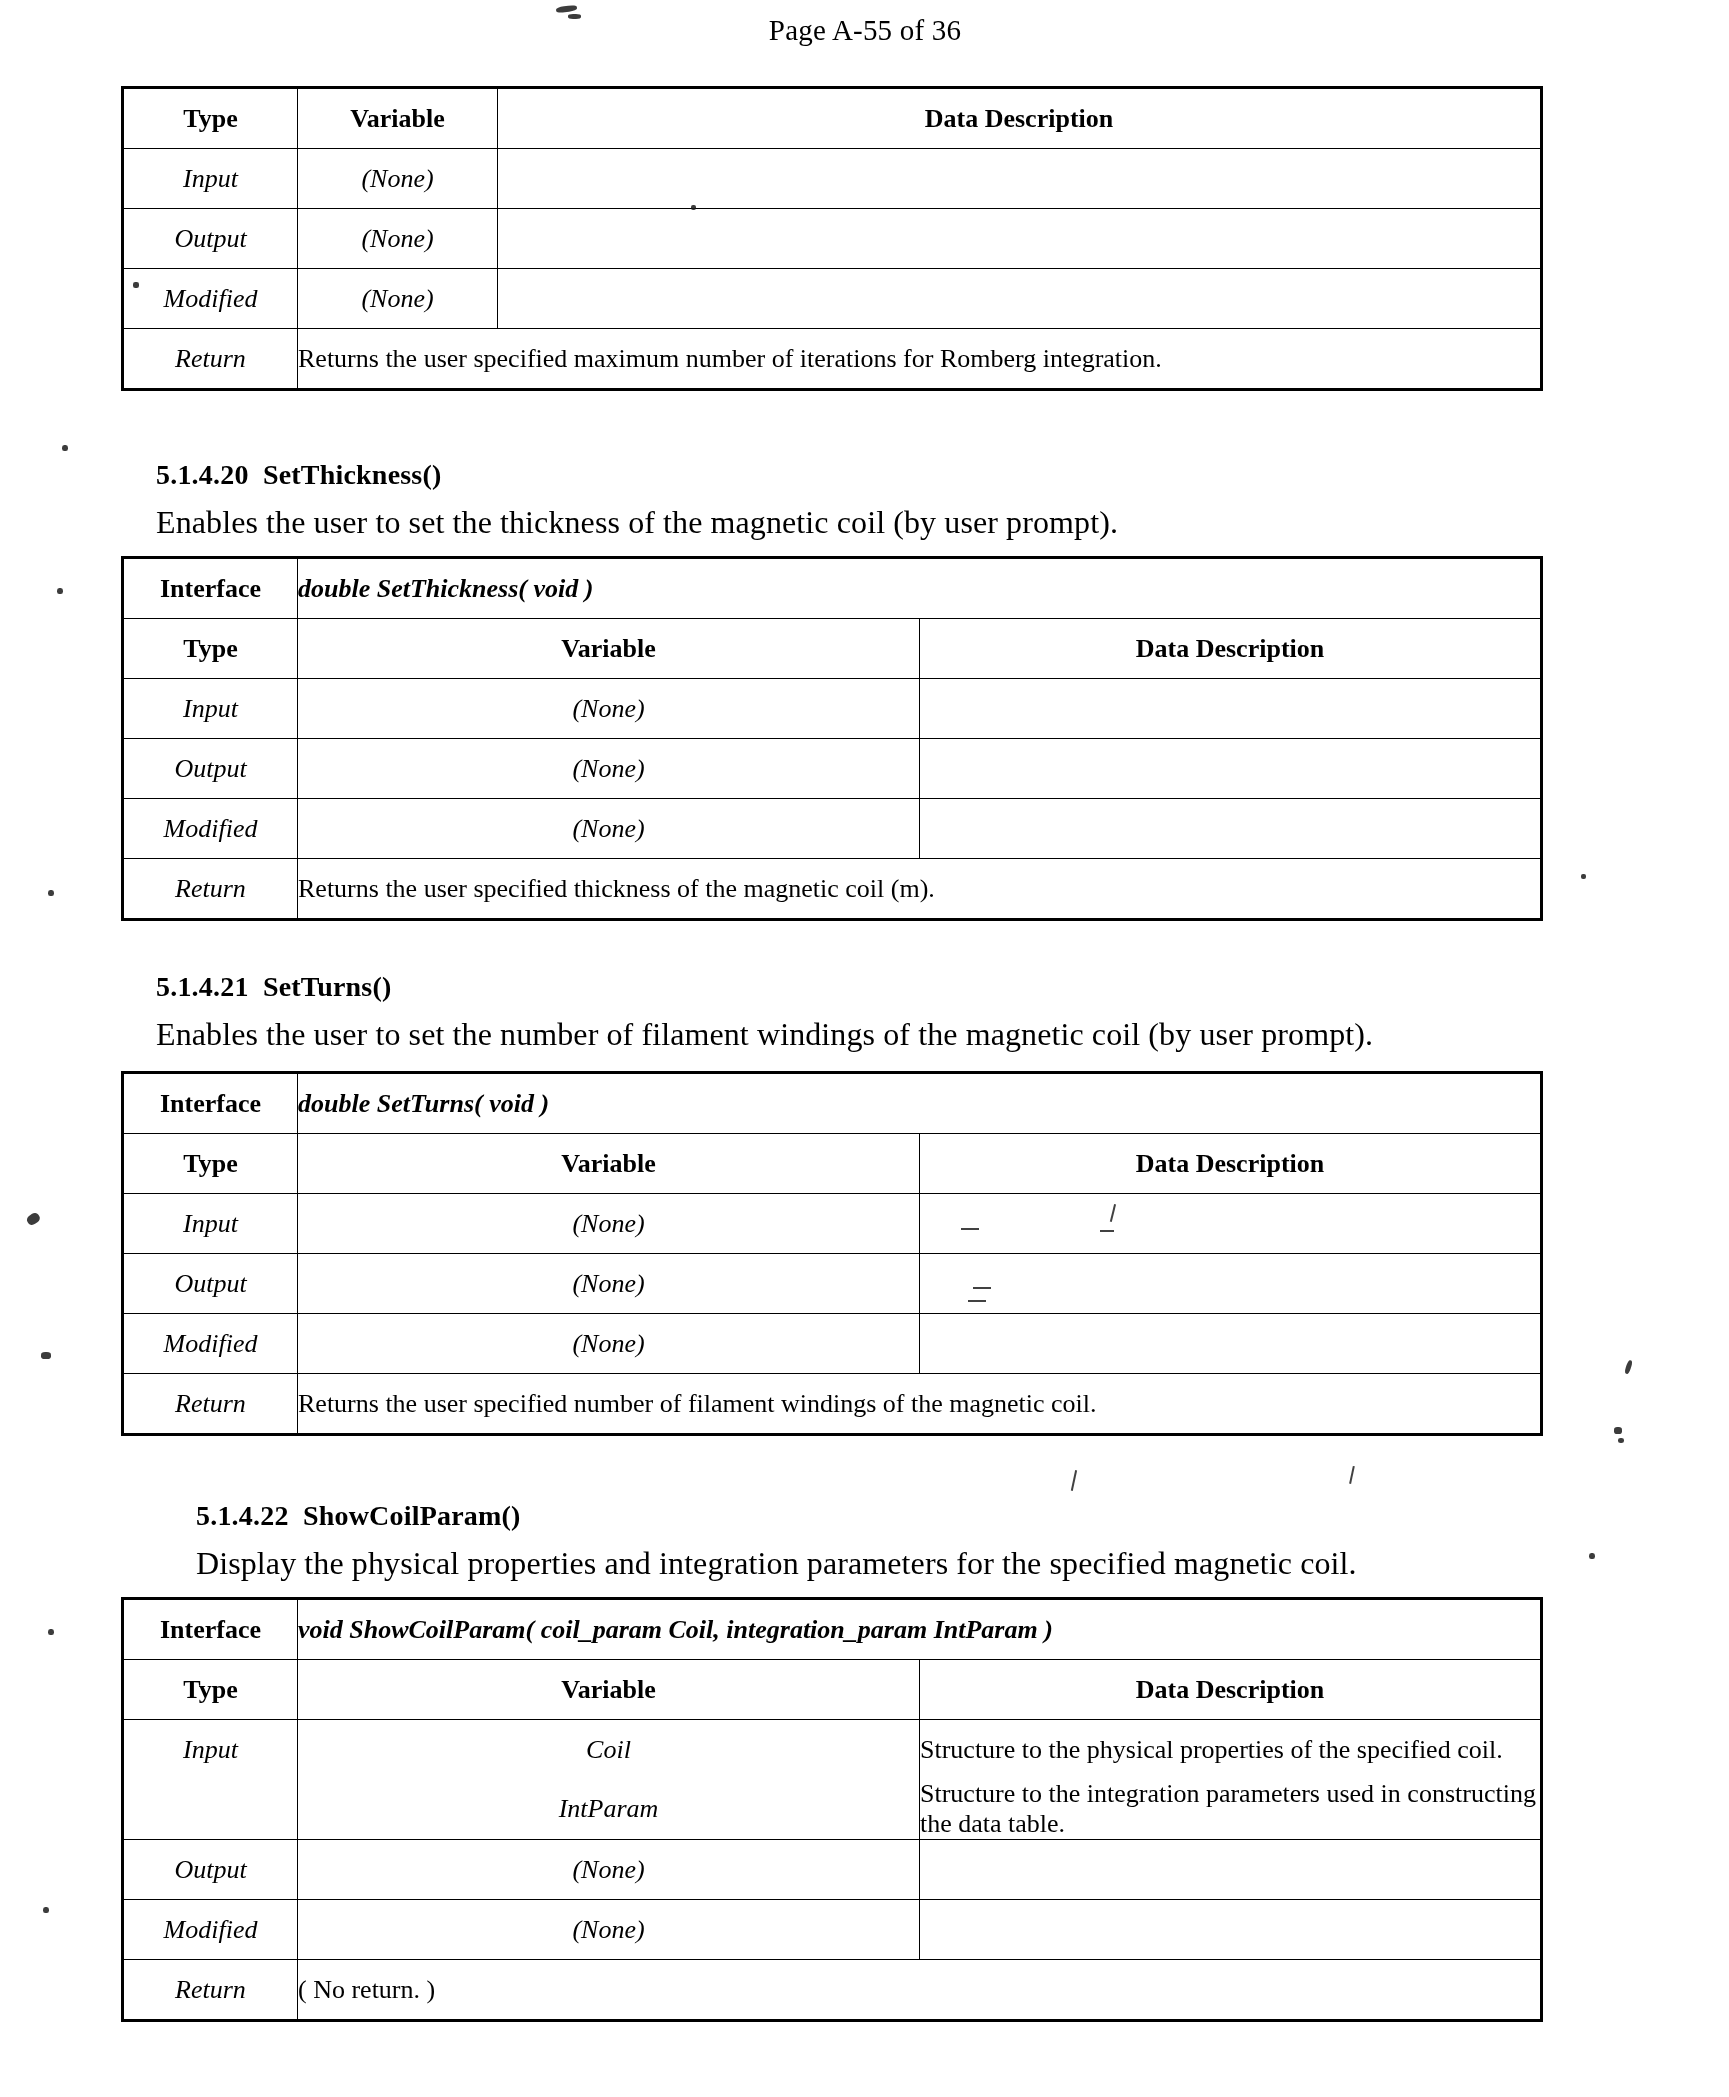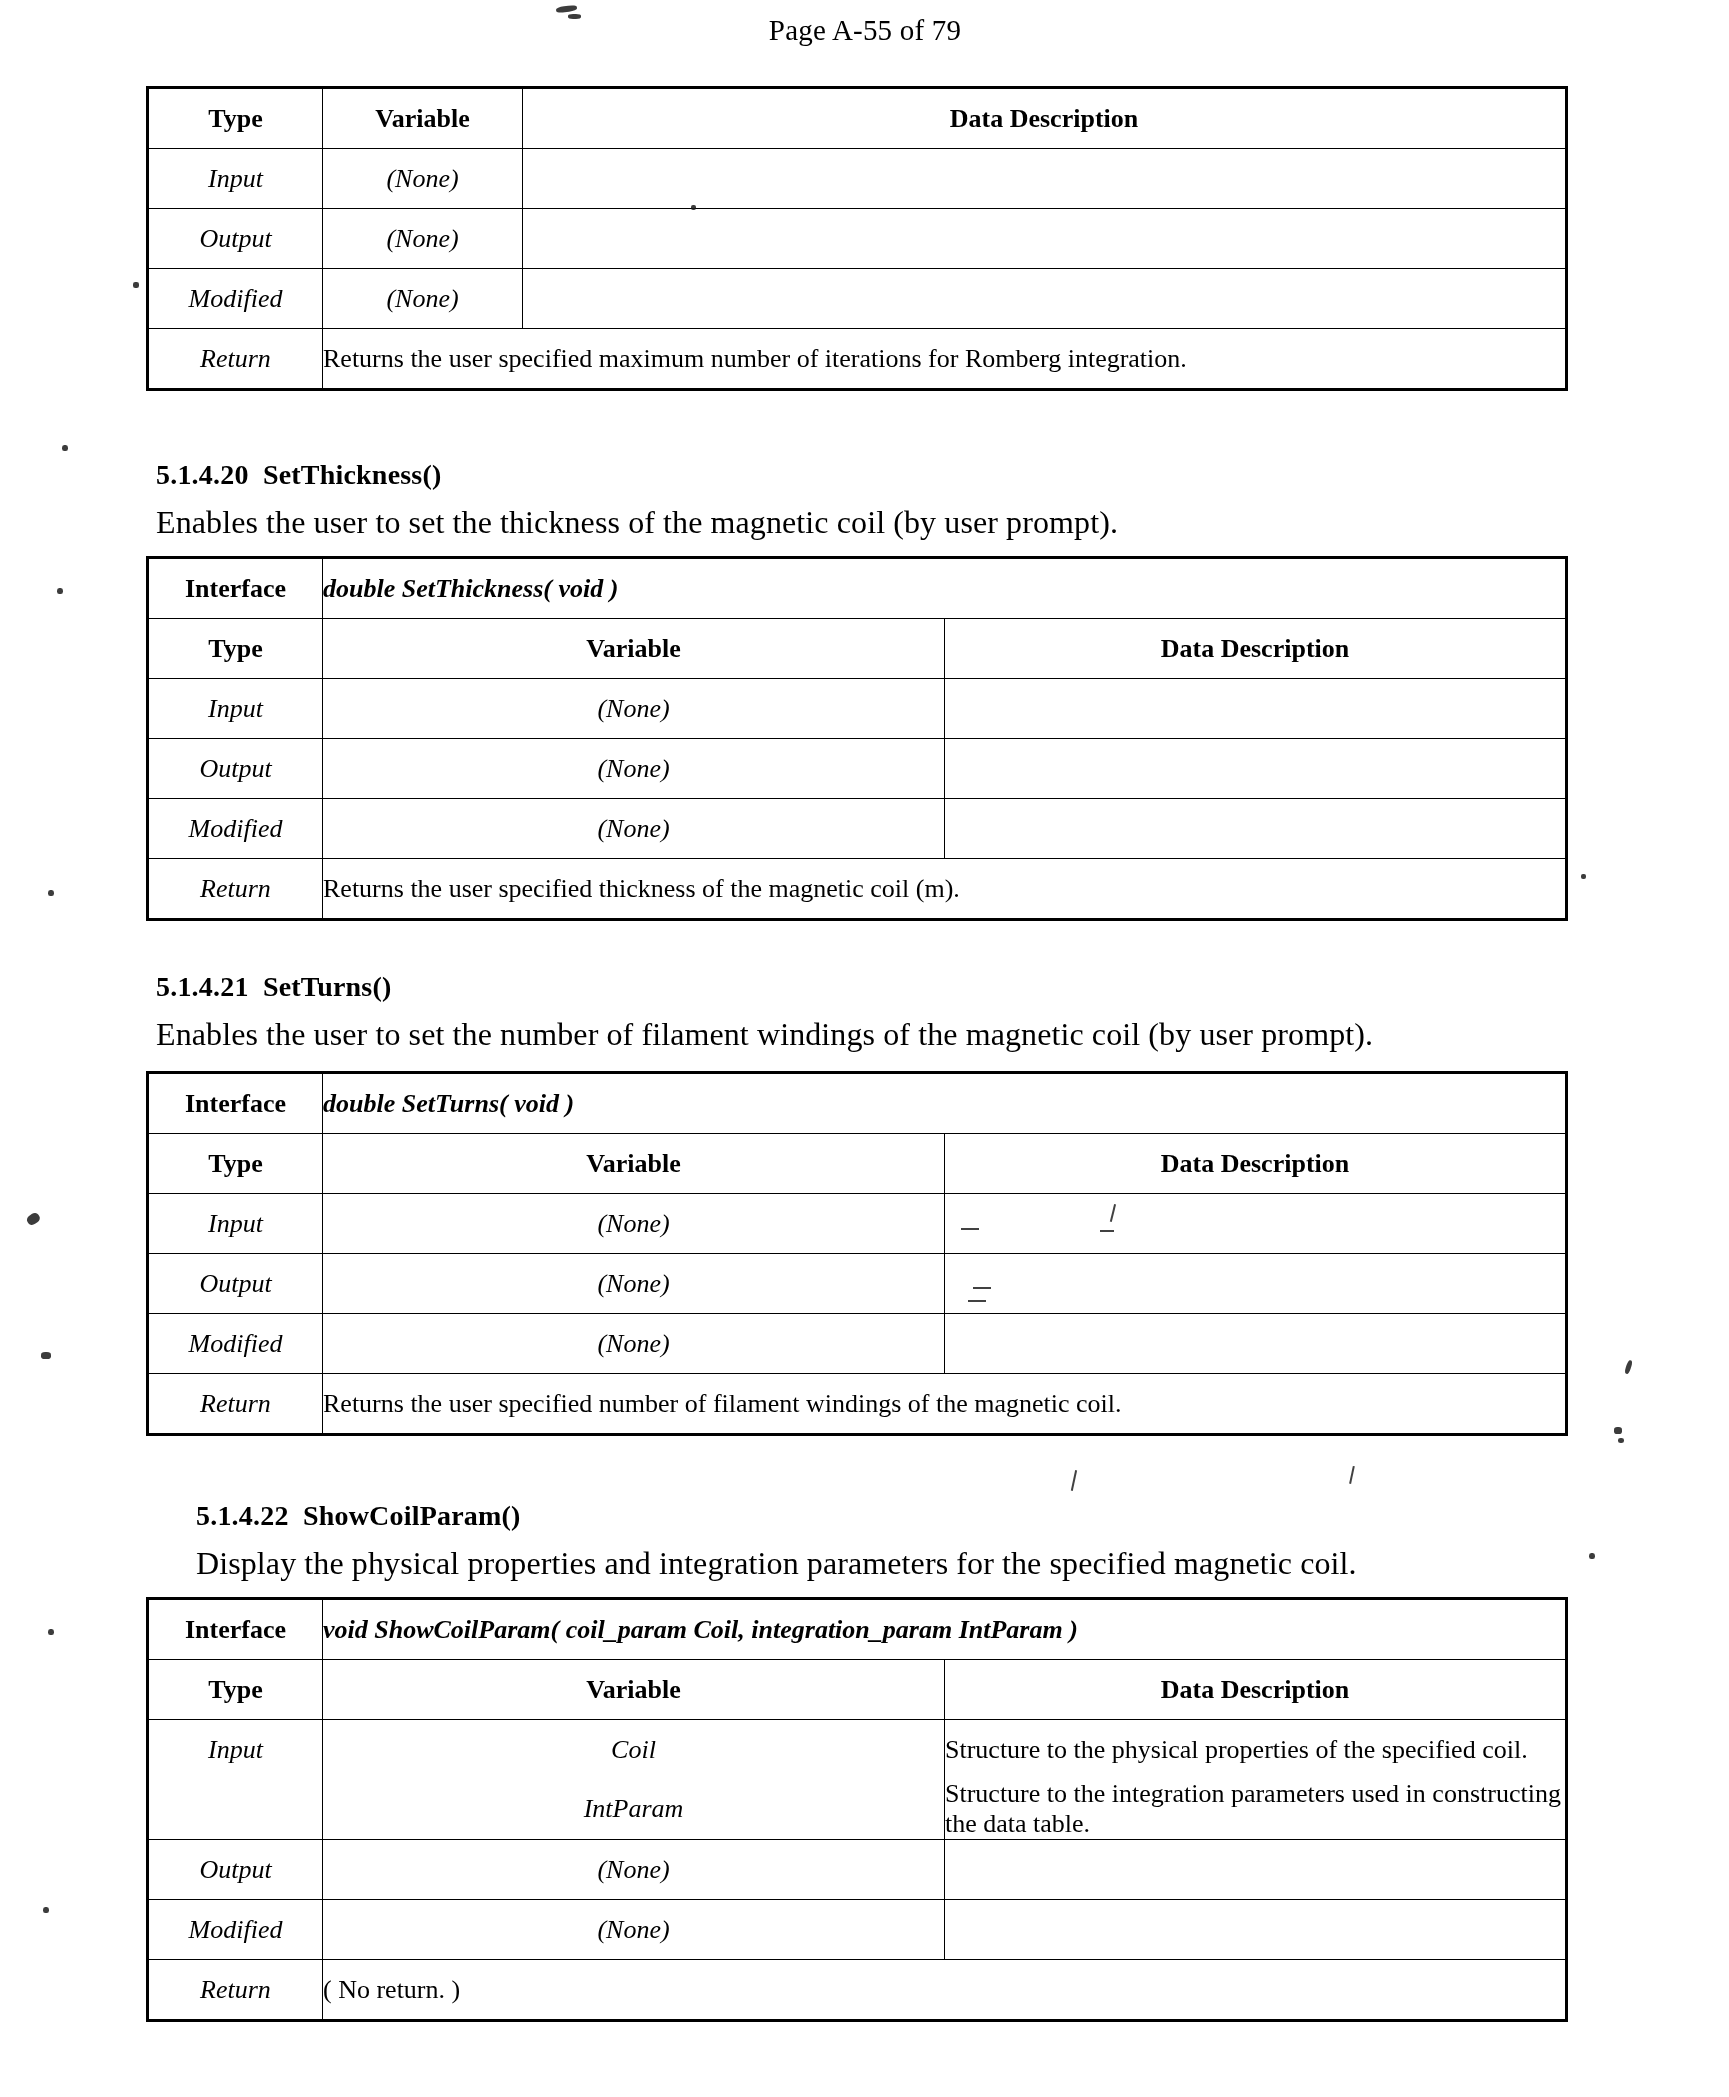--- a/index.html
+++ b/index.html
@@ -49,21 +49,21 @@
   .section-desc {
     font-size: 32px;
     margin-top: 12.7px;
     white-space: nowrap;
     letter-spacing: 0.1px;
   }
 
   
   .tbl-wrap {
     position: absolute;
-    left: 146px;
+    left: 121px;
     width: 1166px;
   }
   table.doc {
     border-collapse: collapse;
     width: 1422px;
     table-layout: fixed;
     background: #fff;
   }
   table.doc td {
     border: 1.6px solid #000;
@@ -140,21 +140,21 @@
     background: #111;
     width: 2.4px;
     opacity: .8;
   }
 </style>
 </head>
 <body>
 
 <div class="page">
 
-  <div class="page-header">Page A-55 of 79</div>
+  <div class="page-header">Page A-55 of 36</div>
 
   <div class="tbl-wrap" style="top:86px;">
     <table class="doc">
       <tbody>
         <tr>
           <td class="c-type hdr">Type</td>
           <td class="c-var hdr">Variable</td>
           <td class="c-desc hdr">Data Description</td>
         </tr>
         <tr>

